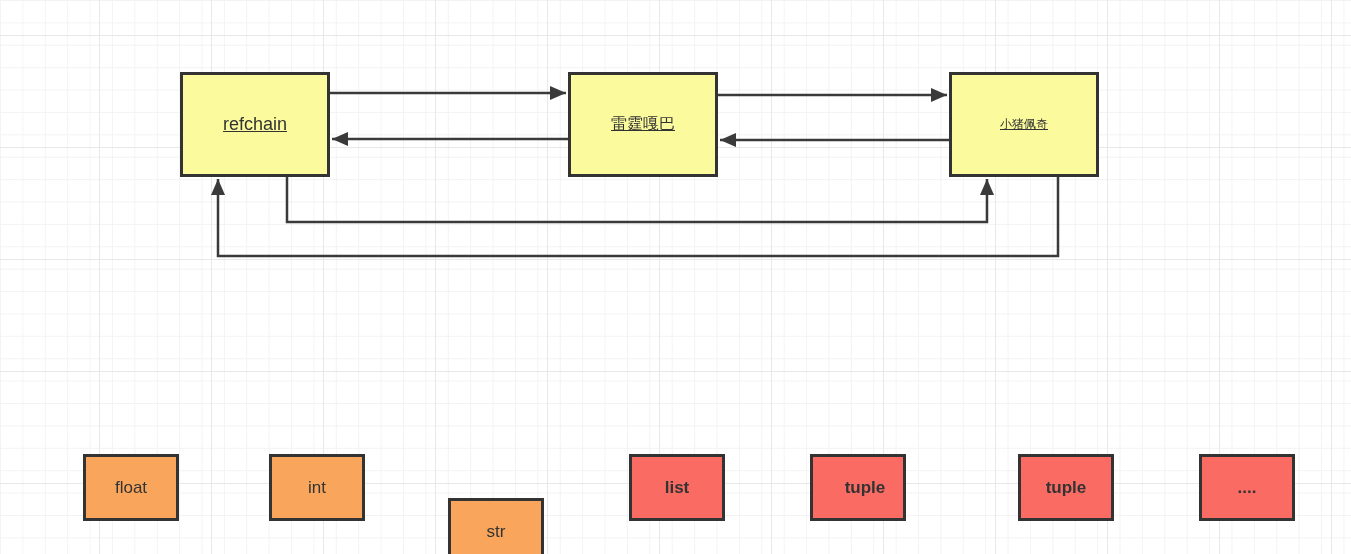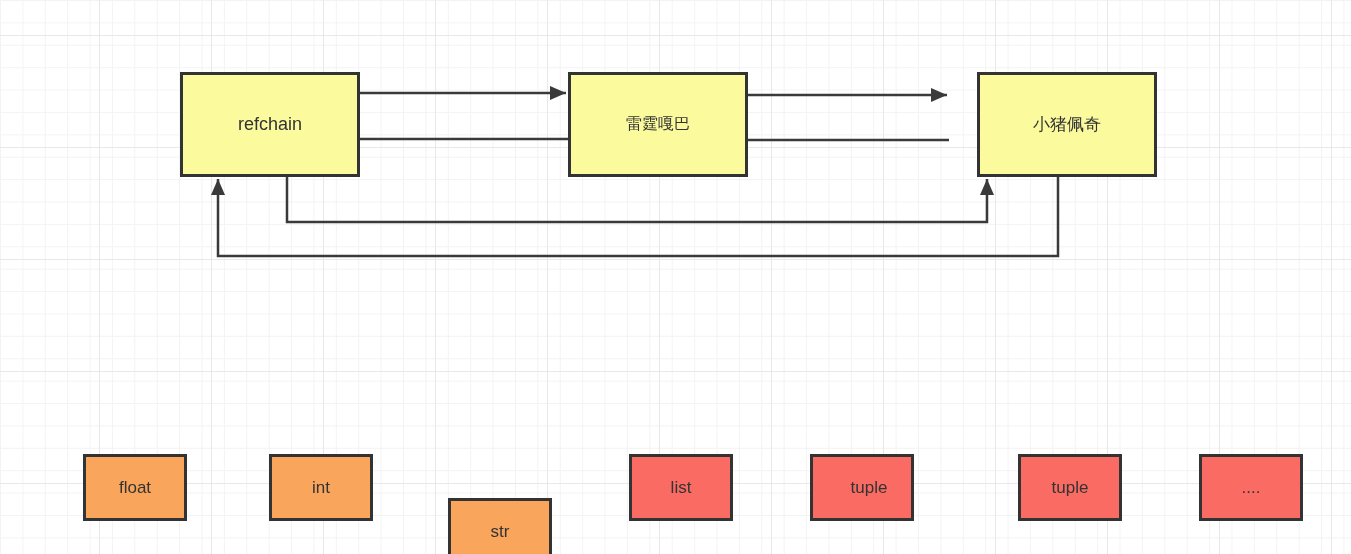--- a/index.html
+++ b/index.html
@@ -54,38 +54,39 @@
   .node {
     position: absolute;
     display: flex;
     align-items: center;
     justify-content: center;
     border: 3px solid var(--border);
     color: var(--text);
     cursor: default;
   }
   .node-top {
-    width: 180px;
+    width: 150px;
     height: 105px;
     top: 72px;
     background: var(--yellow);
     font-size: 18px;
+    text-decoration: underline;
   }
   .node-bottom {
-    width: 104px;
+    width: 96px;
     height: 67px;
     top: 454px;
     font-size: 17px;
   }
   .fill-orange { background: var(--orange); }
-  .fill-red    { background: var(--red); }
+  .fill-red    { background: var(--red); font-weight: bold; }
 
   #node-refchain      { left: 180px; }
   #node-leiting-gaba  { left: 568px; font-size: 16px; }
-  #node-xiaozhu-peiqi { left: 977px; font-size: 17px; }
+  #node-xiaozhu-peiqi { left: 949px; font-size: 12px; }
 
   #node-float { left: 83px; }
   #node-int   { left: 269px; align-items: center; }
   #node-str   { left: 448px; margin-top: 44px; }
   #node-list  { left: 629px; }
   #node-tuple { left: 810px; padding-left: 14px; }
   #node-dict  { left: 1018px; }
   #node-more  { left: 1199px; }
 </style>
 </head>

